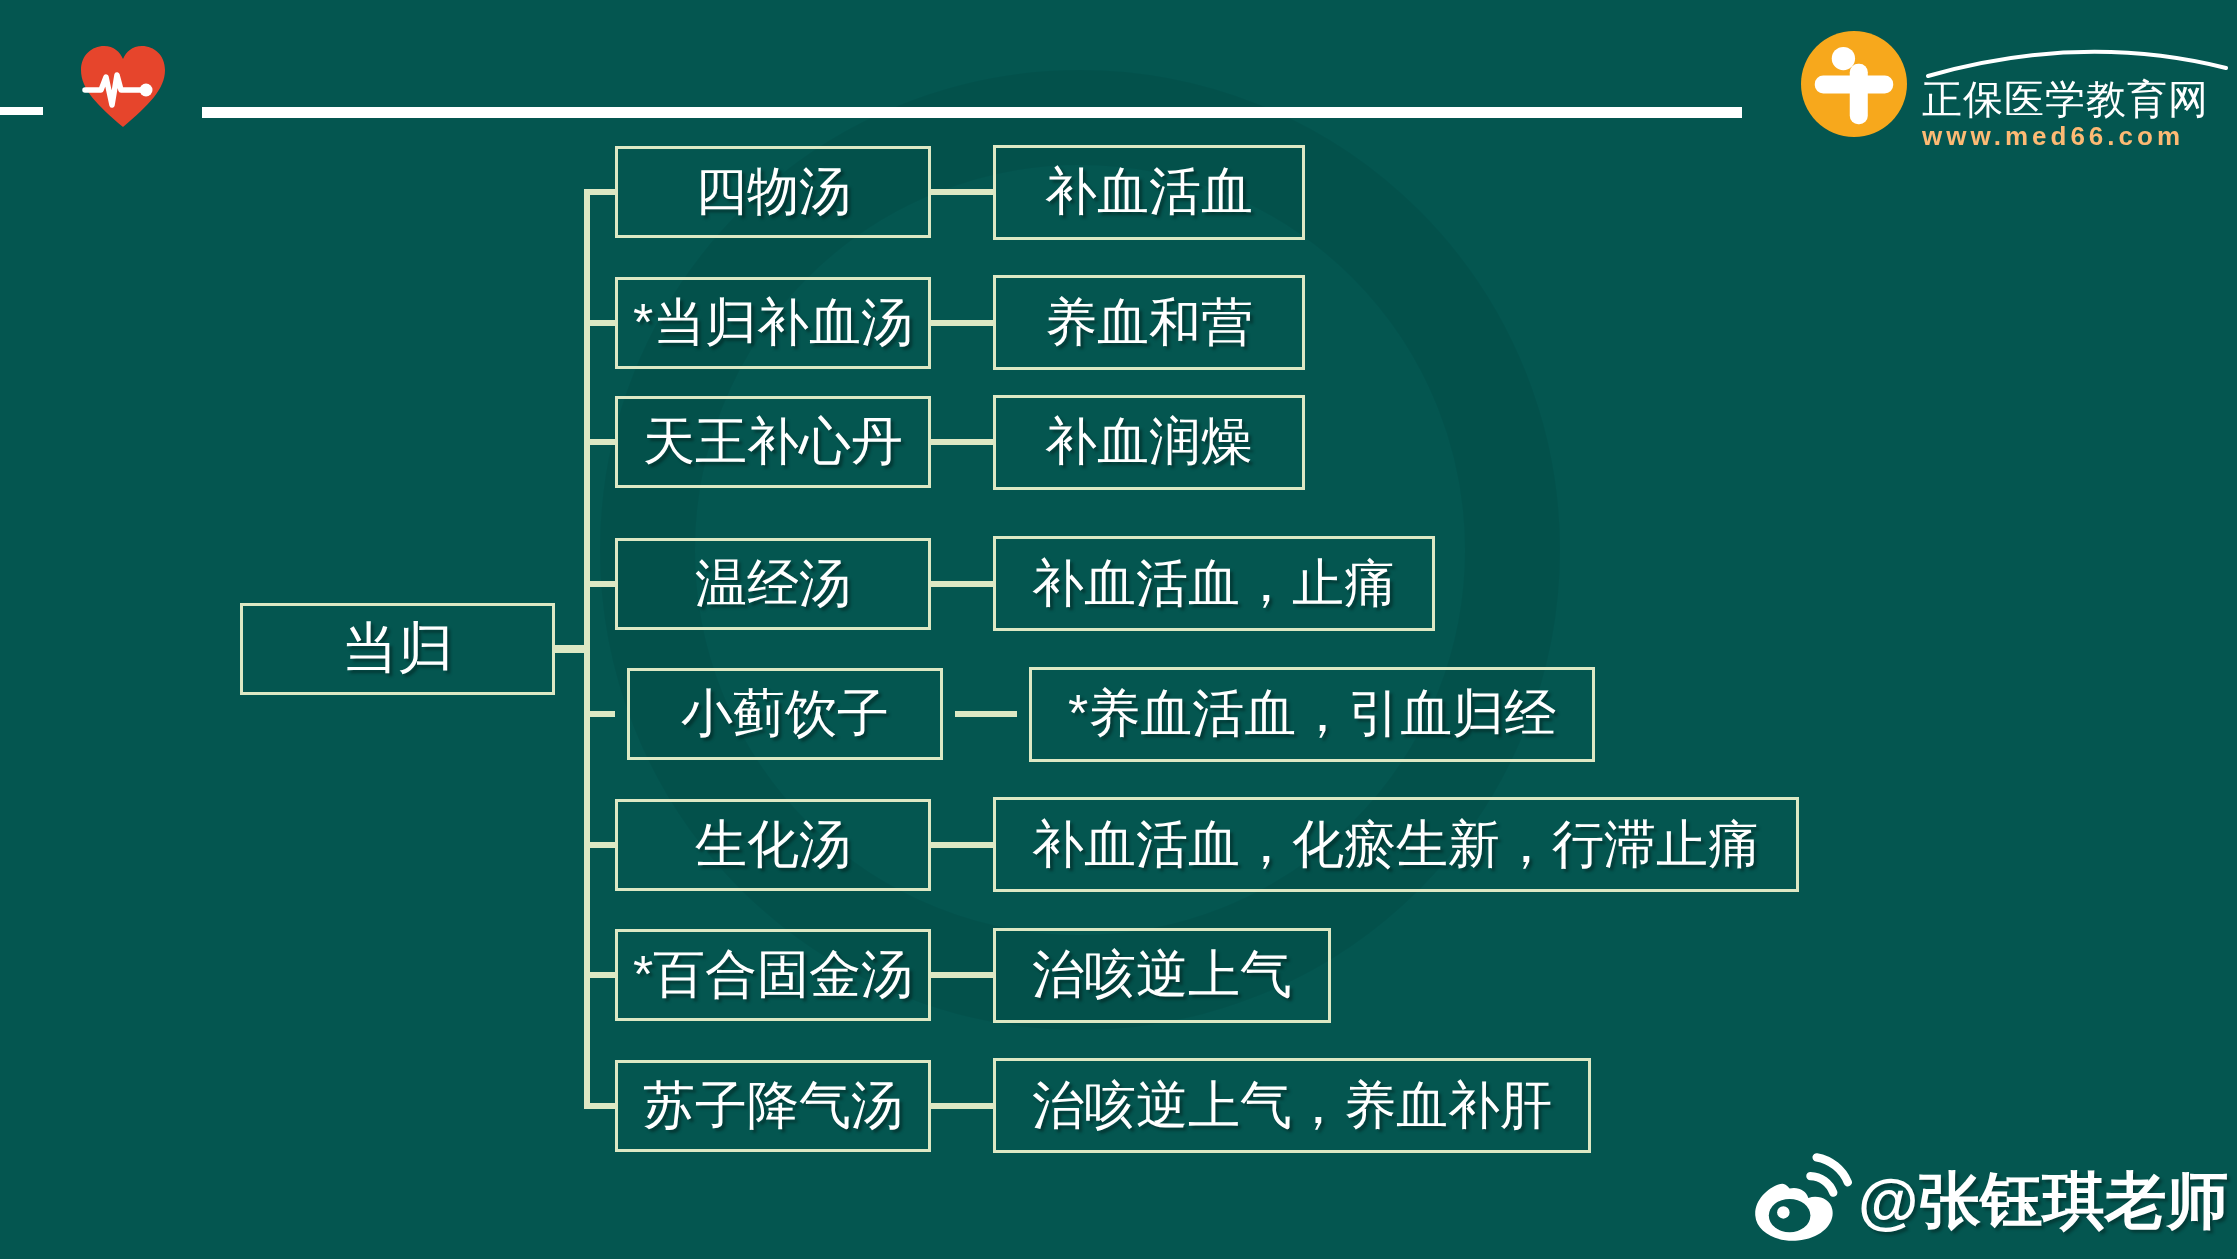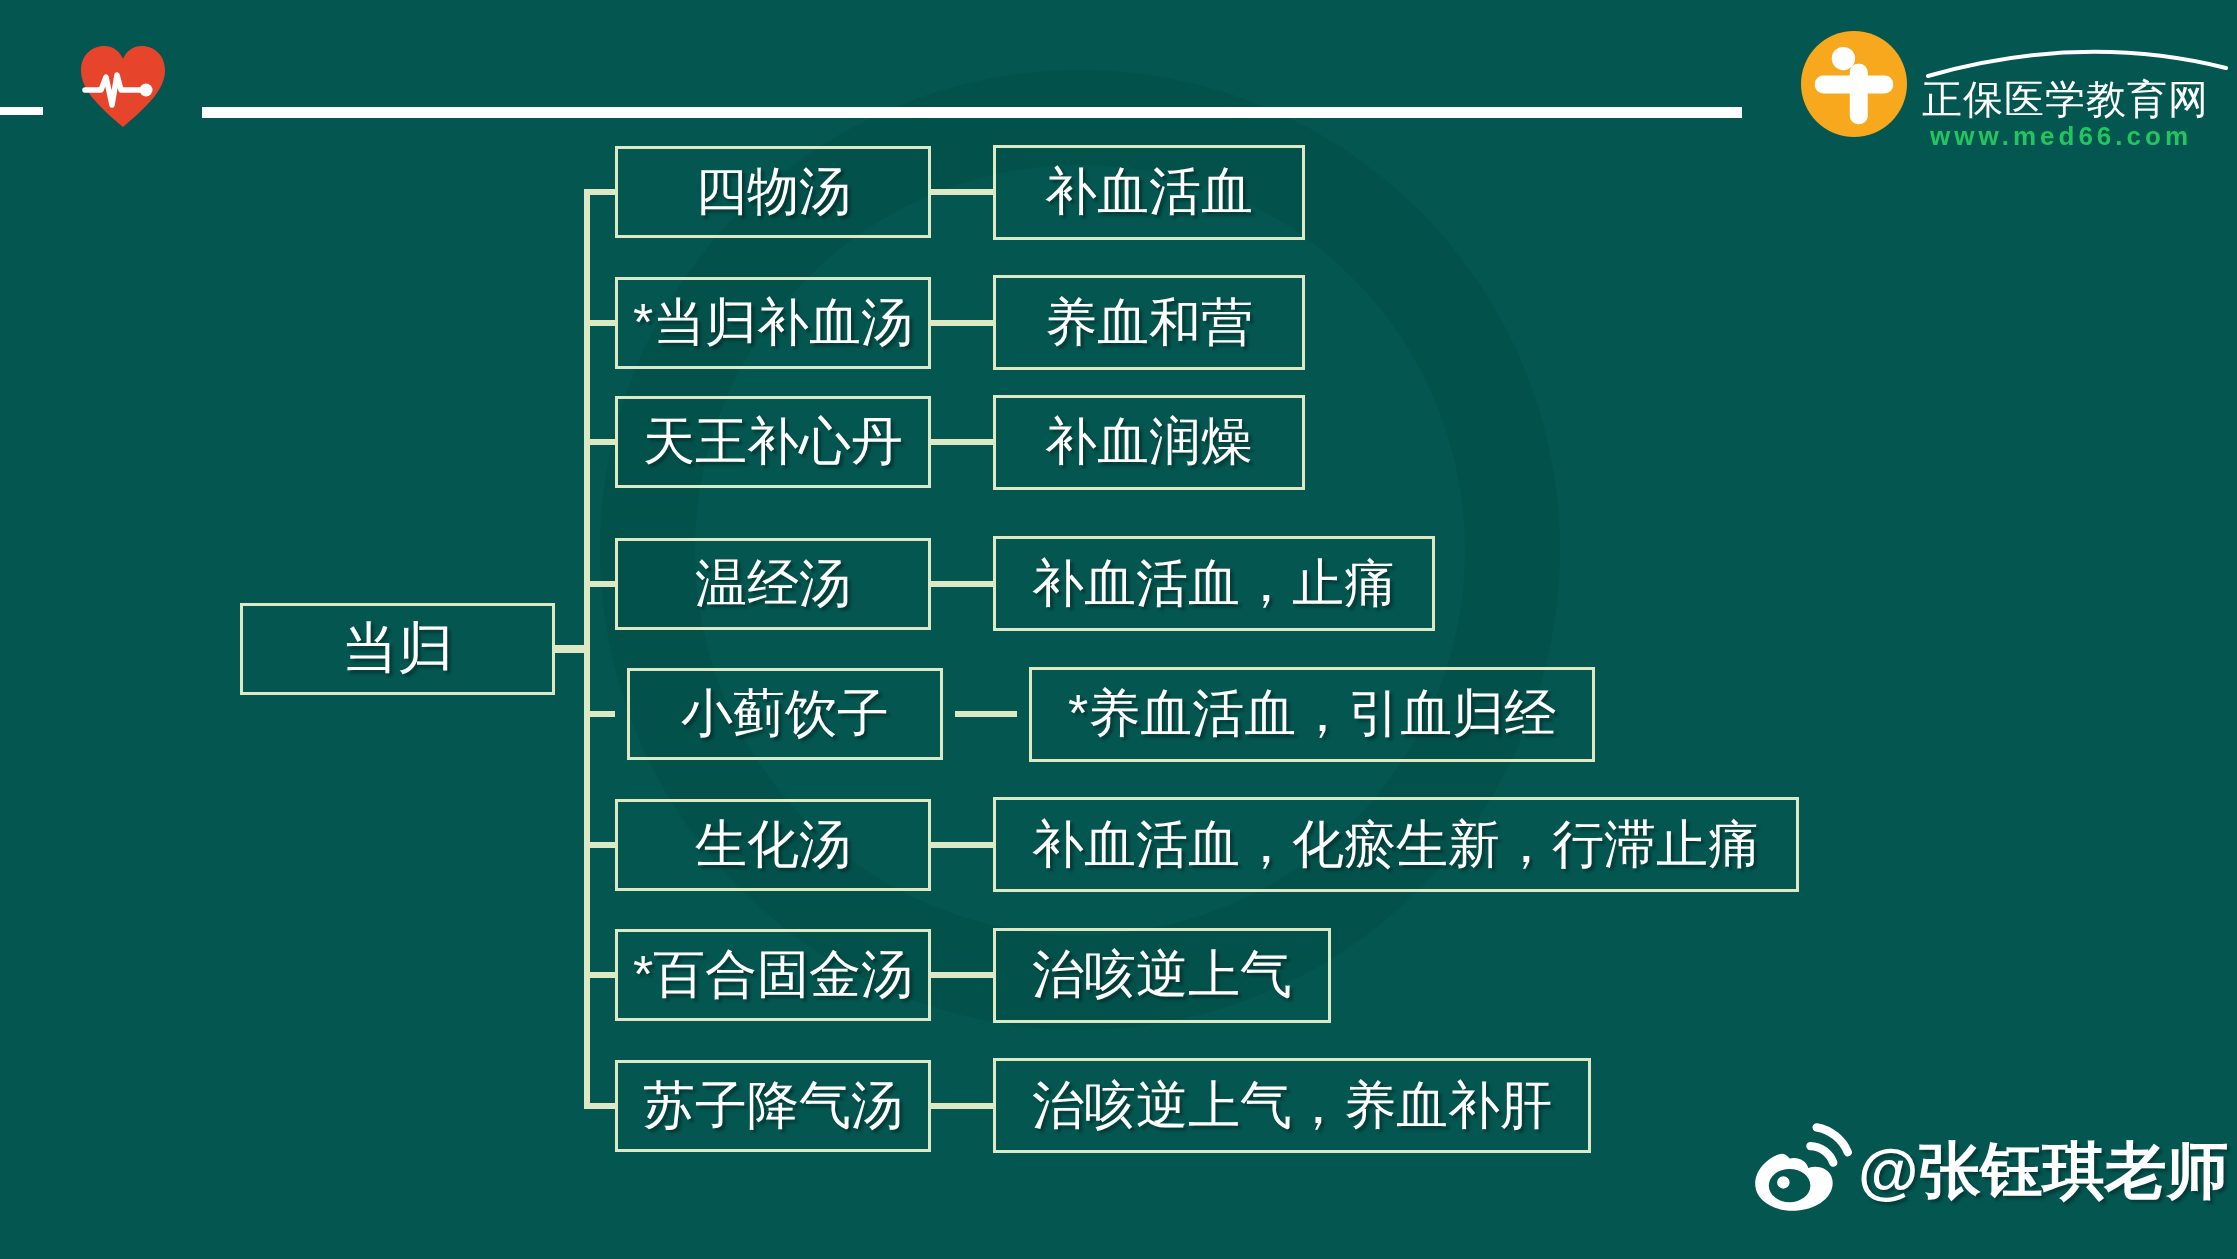--- a/index.html
+++ b/index.html
@@ -17,39 +17,39 @@
   .rule-main{left:202px;top:107px;width:1540px;height:11px;}
 
   .heart-wrap{position:absolute;left:73px;top:34px;width:100px;height:106px;}
 
   
   .brand{position:absolute;left:1798px;top:22px;width:436px;height:120px;}
   .brand-badge{position:absolute;left:3px;top:9px;width:106px;height:106px;}
   .brand-arc{position:absolute;left:124px;top:8px;width:310px;height:48px;}
   .brand-name{position:absolute;left:124px;top:50px;width:310px;
               color:#ffffff;font-size:40px;font-weight:normal;letter-spacing:1px;white-space:nowrap;}
-  .brand-url{position:absolute;left:108px;top:99px;width:310px;text-align:center;
-             color:#22c55e;font-size:26px;font-weight:bold;letter-spacing:4px;white-space:nowrap;}
+  .brand-url{position:absolute;left:124px;top:99px;width:310px;
+             color:#fdba74;font-size:26px;font-weight:bold;letter-spacing:4px;white-space:nowrap;}
 
   
   .box{box-sizing:border-box;border:3px solid #dde8c4;color:#ffffff;
        display:flex;align-items:center;justify-content:center;
        font-size:52px;white-space:nowrap;text-shadow:3px 3px 3px rgba(0,0,0,0.35);}
   .root-box{position:absolute;left:240px;top:603px;width:315px;height:92px;font-size:56px;}
   .root-link{position:absolute;left:555px;top:645px;width:29px;height:8px;background:#dde8c4;}
   .trunk{position:absolute;left:584px;top:189px;width:6px;height:920px;background:#dde8c4;}
 
   .row{position:absolute;left:590px;height:92px;display:flex;align-items:center;}
   .tick{width:25px;height:6px;background:#dde8c4;flex:0 0 auto;}
   .formula-box{width:316px;height:92px;flex:0 0 auto;}
   .link{width:62px;height:6px;background:#dde8c4;flex:0 0 auto;}
   .function-box{height:95px;min-width:312px;padding:0 36px;flex:0 0 auto;}
 
   
-  .weibo{position:absolute;left:1748px;top:1116px;height:110px;display:flex;align-items:center;}
+  .weibo{position:absolute;left:1748px;top:1146px;height:110px;display:flex;align-items:center;}
   .weibo-icon{width:104px;height:104px;flex:0 0 auto;}
   .weibo-handle{color:#ffffff;font-size:62px;font-weight:bold;margin-left:6px;white-space:nowrap;
                 text-shadow:3px 3px 3px rgba(0,0,0,0.3);}
 </style>
 </head>
 <body>
 
 <div class="slide">
 
   <div class="bg-ring"></div>

